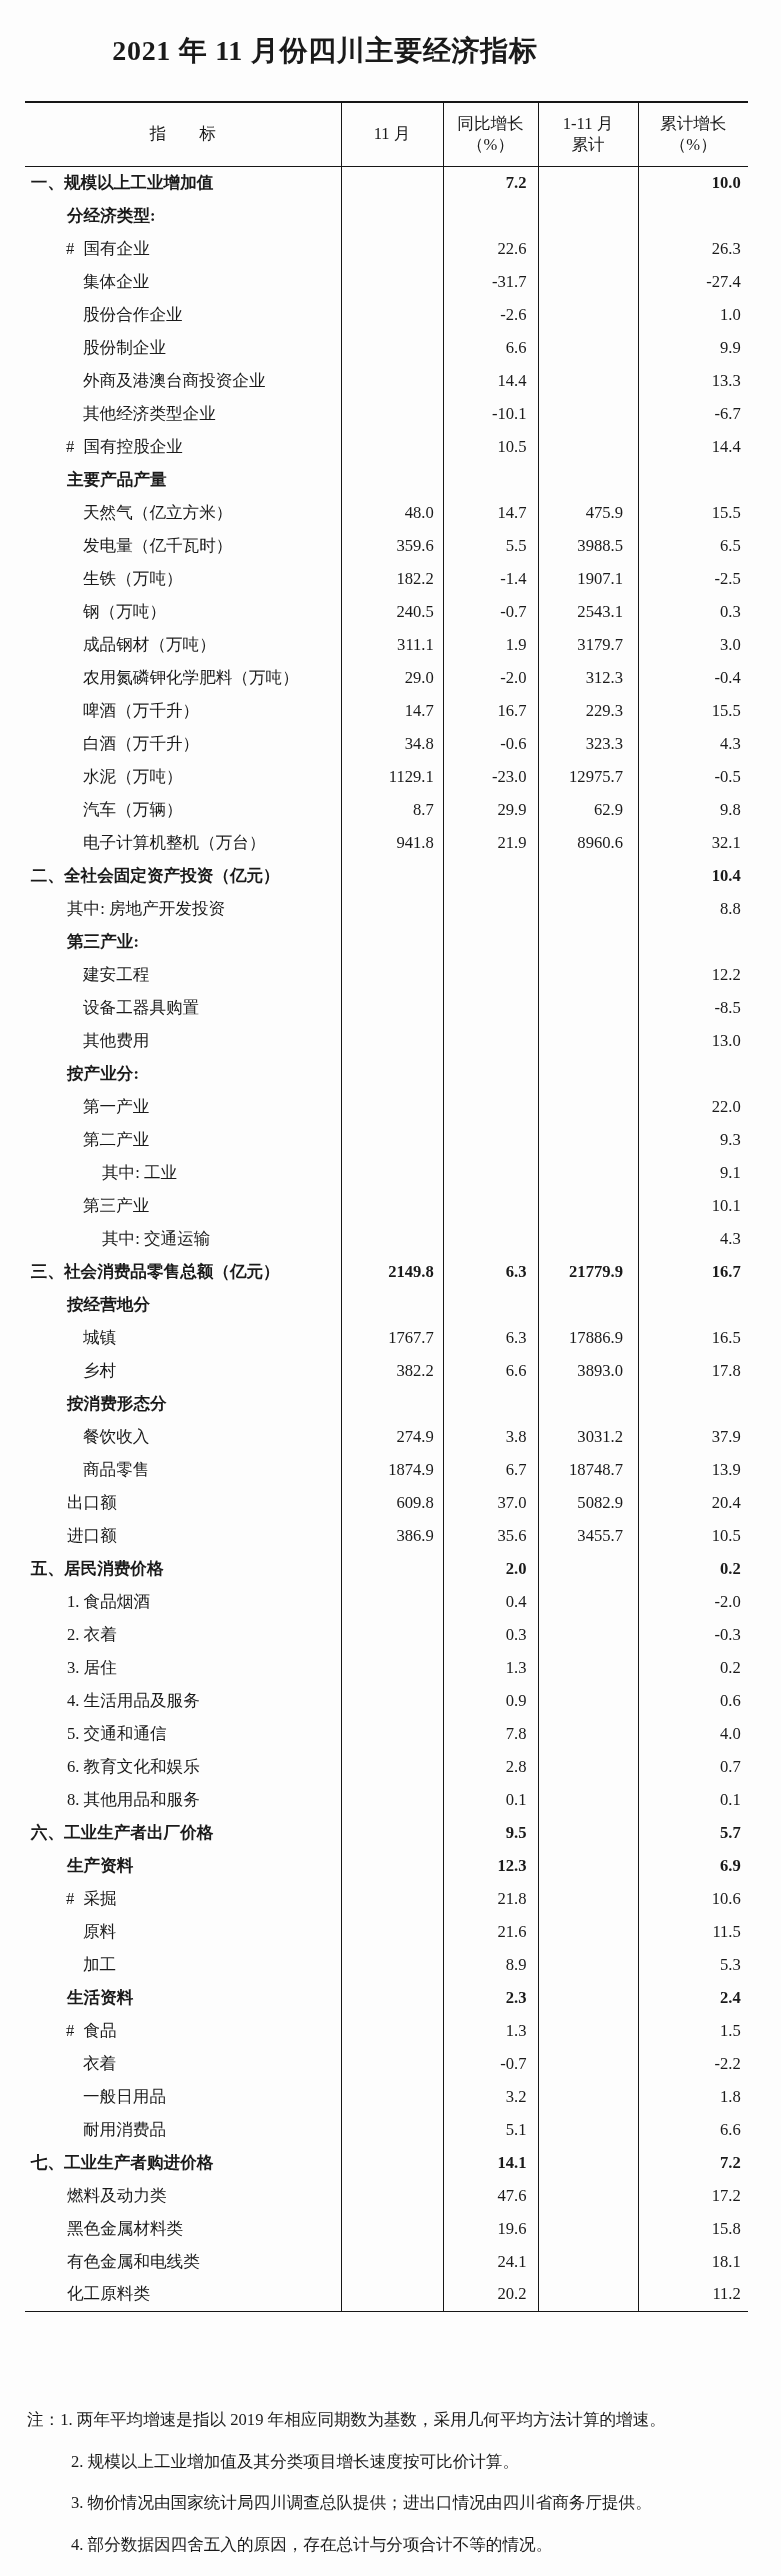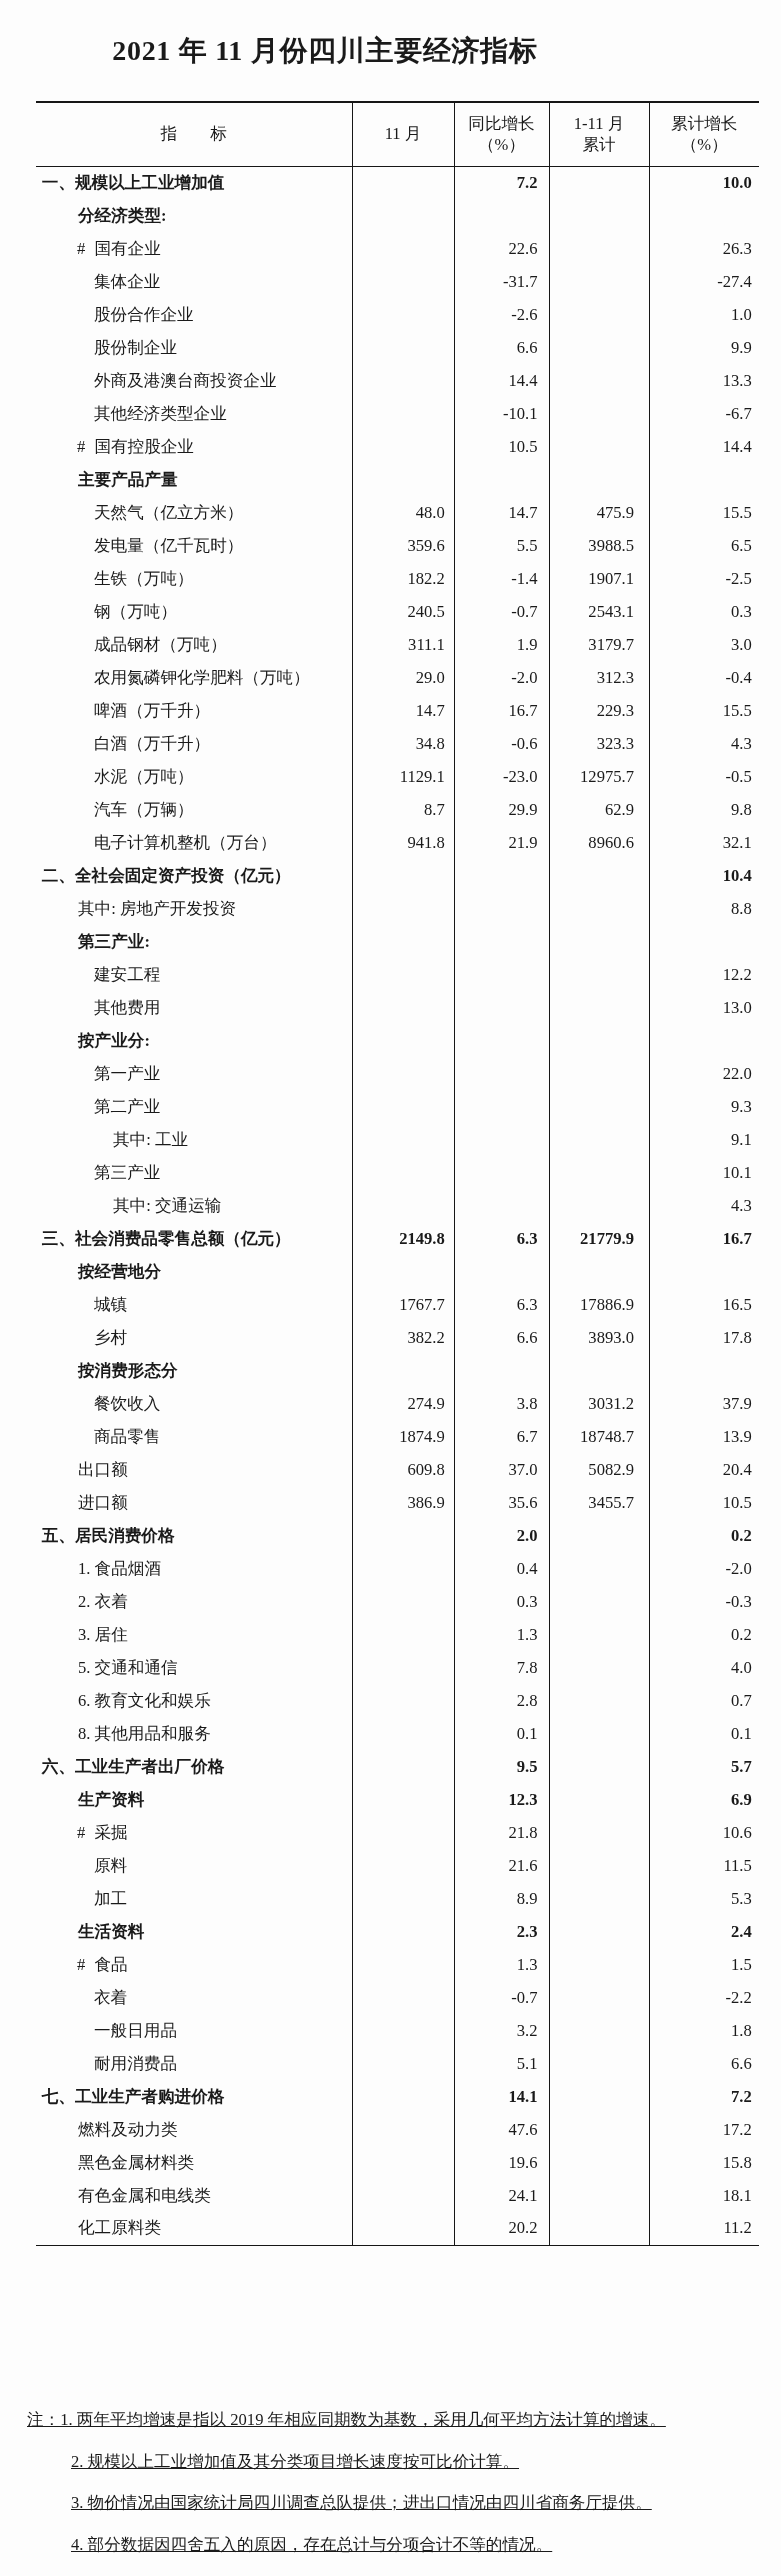--- a/index.html
+++ b/index.html
@@ -6,21 +6,21 @@
   body{
     width:782px;height:2576px;position:relative;
     background:#fdfdfd;color:#1a1a1a;
     font-family:"Liberation Serif","DejaVu Serif",serif;
     -webkit-font-smoothing:antialiased;
   }
   .page-title{
     position:absolute;top:32px;left:0;width:650px;
     text-align:center;font-size:28px;font-weight:bold;letter-spacing:0.7px;
   }
-  .tbl-wrap{position:absolute;top:101px;left:36px;width:722px;}
+  .tbl-wrap{position:absolute;top:101px;left:25px;width:722px;}
   table.main{
     border-collapse:collapse;table-layout:fixed;width:722px;
     border-top:2.2px solid #161616;border-bottom:1.4px solid #161616;
     font-size:16.6px;
   }
   col.c1{width:316px}col.c2{width:102px}col.c3{width:95px}col.c4{width:100px}col.c5{width:110px}
   thead tr{height:64px;border-bottom:1.4px solid #161616;}
   thead th{font-weight:normal;text-align:center;vertical-align:middle;padding:0;line-height:1.3;}
   tbody tr{height:33px;}
   td{vertical-align:middle;padding:0;}
@@ -31,21 +31,21 @@
   td.num.p3{padding-right:11px}
   td.num.p4{padding-right:14.5px}
   td.num.p5{padding-right:7.2px}
   .ind0{padding-left:5.8px}
   .ind1{padding-left:42px}
   .ind2{padding-left:58px}
   .ind2h{padding-left:41px}
   .ind3{padding-left:77px}
   .hash{display:inline-block;width:17.4px}
   .b{font-weight:bold}
-  .notes{position:absolute;left:27px;top:2410px;width:731px;font-size:16.6px;text-decoration:underline;}
+  .notes{position:absolute;left:27px;top:2410px;width:731px;font-size:16.6px;}
   .note{margin:0 0 21px 0;line-height:1.25;white-space:nowrap;}
   .note + .note{margin-left:44px;}
 </style>
 </head>
 <body>
 
 <div class="page-title">2021 年 11 月份四川主要经济指标</div>
 
 <div class="tbl-wrap">
   <table class="main">
@@ -248,20 +248,27 @@
           <td class="num vline p5"></td>
         </tr>
         <tr>
           <td class="lab ind2"><span>建安工程</span></td>
           <td class="num vline p2"></td>
           <td class="num vline p3"></td>
           <td class="num vline p4"></td>
           <td class="num vline p5">12.2</td>
         </tr>
         <tr>
+          <td class="lab ind2"><span>设备工器具购置</span></td>
+          <td class="num vline p2"></td>
+          <td class="num vline p3"></td>
+          <td class="num vline p4"></td>
+          <td class="num vline p5">-8.5</td>
+        </tr>
+        <tr>
           <td class="lab ind2"><span>其他费用</span></td>
           <td class="num vline p2"></td>
           <td class="num vline p3"></td>
           <td class="num vline p4"></td>
           <td class="num vline p5">13.0</td>
         </tr>
         <tr>
           <td class="lab ind1 b"><span>按产业分:</span></td>
           <td class="num vline p2"></td>
           <td class="num vline p3"></td>
@@ -386,20 +393,27 @@
           <td class="num vline p3">0.3</td>
           <td class="num vline p4"></td>
           <td class="num vline p5">-0.3</td>
         </tr>
         <tr>
           <td class="lab ind1"><span>3. 居住</span></td>
           <td class="num vline p2"></td>
           <td class="num vline p3">1.3</td>
           <td class="num vline p4"></td>
           <td class="num vline p5">0.2</td>
+        </tr>
+        <tr>
+          <td class="lab ind1"><span>4. 生活用品及服务</span></td>
+          <td class="num vline p2"></td>
+          <td class="num vline p3">0.9</td>
+          <td class="num vline p4"></td>
+          <td class="num vline p5">0.6</td>
         </tr>
         <tr>
           <td class="lab ind1"><span>5. 交通和通信</span></td>
           <td class="num vline p2"></td>
           <td class="num vline p3">7.8</td>
           <td class="num vline p4"></td>
           <td class="num vline p5">4.0</td>
         </tr>
         <tr>
           <td class="lab ind1"><span>6. 教育文化和娱乐</span></td>

